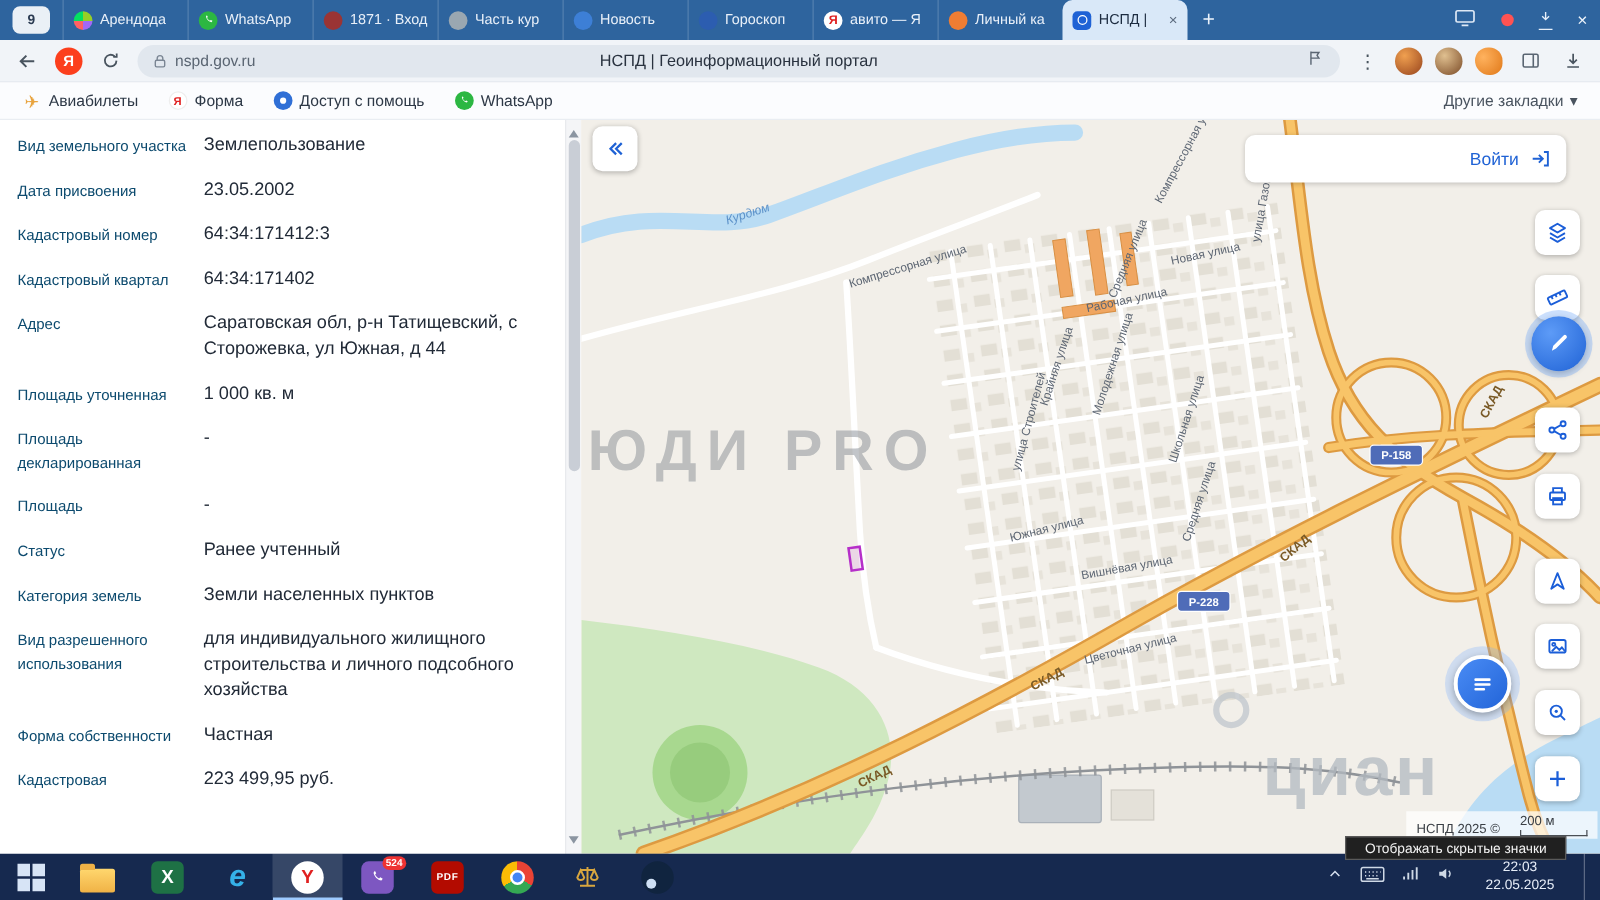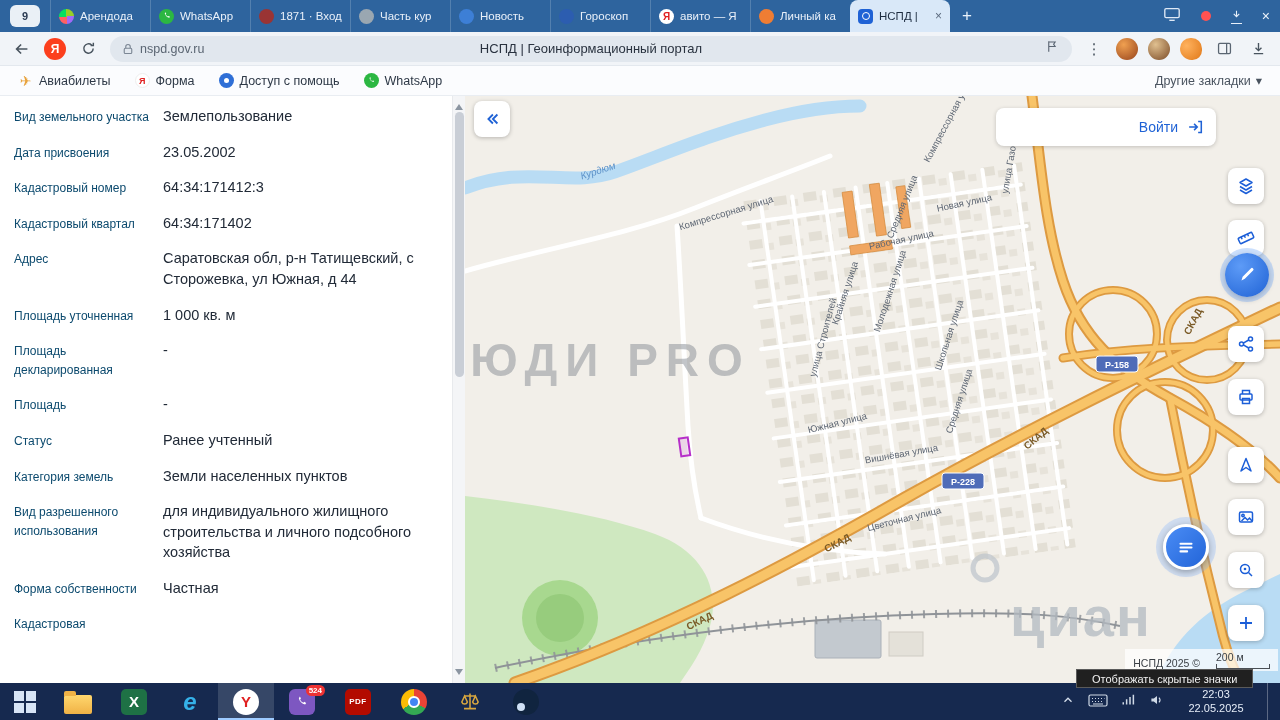--- a/index.html
+++ b/index.html
@@ -73,21 +73,21 @@
   .map{position:absolute;left:465px;top:96px;width:815px;height:587px;background:#f2efe9;overflow:hidden}
   .map svg.base{position:absolute;left:0;top:0}
   .st{font-size:9.5px;fill:#5d6673;text-anchor:middle}
   .hw{font-size:10px;font-weight:700;fill:#7a5a26;text-anchor:middle}
   .wl{font-size:10px;font-style:italic;fill:#5d92c9;text-anchor:middle}
   .wm{font-size:46px;font-weight:700;fill:#878d94;opacity:.5;letter-spacing:8px}
   .wm2{font-size:56px;font-weight:700;fill:#b3bac1;opacity:.75;letter-spacing:2px}
   .badge-t{font-size:9px;fill:#fff;text-anchor:middle;font-weight:700}
 
   .collapse-btn{position:absolute;left:9px;top:5px;width:36px;height:36px;background:#fff;border-radius:8px;box-shadow:0 1px 4px rgba(0,0,0,.25);display:flex;align-items:center;justify-content:center}
-  .loginbar{position:absolute;left:531px;top:12px;width:220px;height:38px;background:#fff;border-radius:8px;box-shadow:0 1px 4px rgba(0,0,0,.2);display:flex;align-items:center;padding:0 12px;gap:8px}
+  .loginbar{position:absolute;left:531px;top:12px;width:257px;height:38px;background:#fff;border-radius:8px;box-shadow:0 1px 4px rgba(0,0,0,.2);display:flex;align-items:center;padding:0 12px;gap:8px}
   .loginbar .spacer{flex:1}
   .login-label{color:#1f62d5;font-size:14px;font-weight:500}
   .mbtn{position:absolute;left:763px;width:36px;height:36px;background:#fff;border-radius:8px;box-shadow:0 1px 4px rgba(0,0,0,.25);display:flex;align-items:center;justify-content:center}
   .mbtn-active{position:absolute;left:760px;top:157px;width:44px;height:44px;border-radius:50%;background:radial-gradient(circle at 35% 30%,#5d9bf7,#1f62d5);box-shadow:0 0 0 5px rgba(110,165,250,.35),0 2px 6px rgba(0,0,0,.3);display:flex;align-items:center;justify-content:center;z-index:5}
   .fab{position:absolute;left:691px;top:421px;width:60px;height:60px;border-radius:50%;background:rgba(125,175,255,.30);display:flex;align-items:center;justify-content:center}
   .fab-inner{width:46px;height:46px;border-radius:50%;background:linear-gradient(135deg,#4a8cf5,#2264d8);border:3px solid #fff;box-shadow:0 2px 6px rgba(0,0,0,.3);display:flex;align-items:center;justify-content:center}
   .attr{position:absolute;right:2px;bottom:12px;display:flex;align-items:flex-end;gap:16px;background:rgba(255,255,255,.72);padding:2px 8px;font-size:10.5px;color:#3a3f45}
   .scale{display:flex;flex-direction:column;align-items:flex-start}
   .scale .bar{width:54px;height:5px;border:1px solid #4a4f55;border-top:none;margin-top:1px}
 
@@ -295,20 +295,21 @@
     <div class="prow">
         <div class="lbl">Вид разрешенного использования</div>
         <div class="val">для индивидуального жилищного строительства и личного подсобного хозяйства</div>
       </div>
     <div class="prow">
         <div class="lbl">Форма собственности</div>
         <div class="val">Частная</div>
       </div>
     <div class="prow">
         <div class="lbl">Кадастровая</div>
+        <div class="val">223 499,95 руб.</div>
       </div>
   </div>
   <div class="sb">
     <div class="sb-up"></div>
     <div class="sb-thumb"></div>
     <div class="sb-dn"></div>
   </div>
 
   <div class="map">
     <svg class="base" width="815" height="587" viewBox="0 0 815 587">

